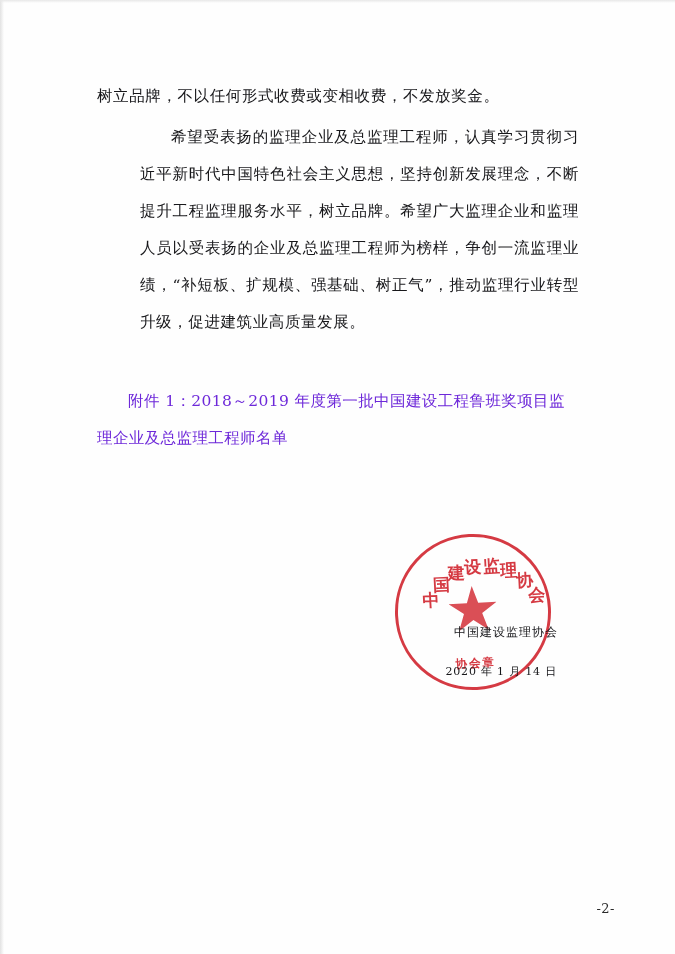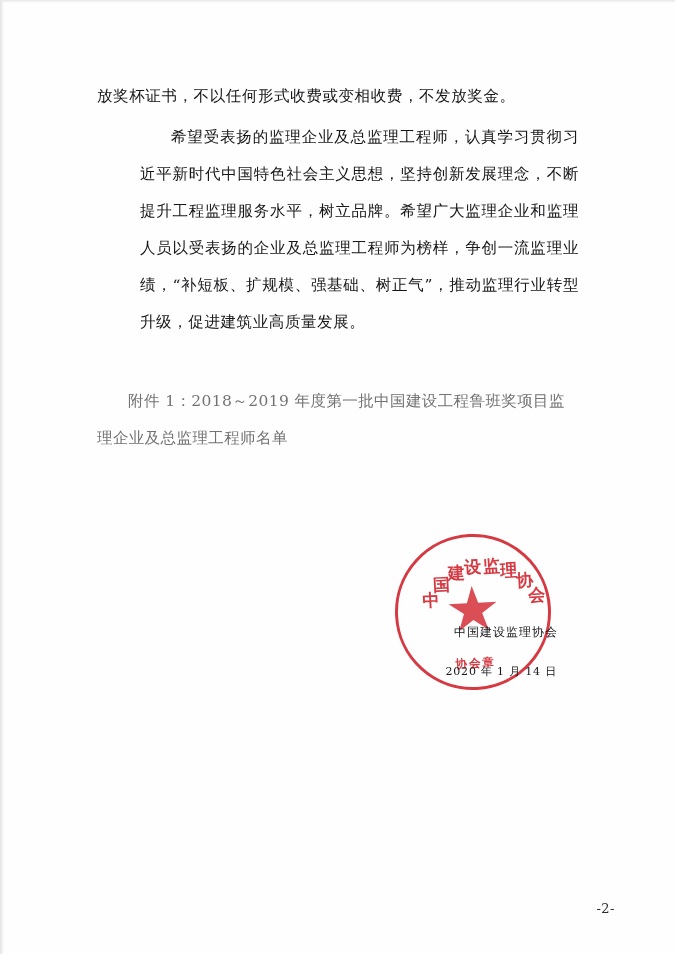--- a/index.html
+++ b/index.html
@@ -44,21 +44,21 @@
   .gap-sm { margin-top: 4px; }
 
   .attach-block {
     margin-top: 42px;
   }
   .attach-line {
     font-size: 15.5px;
     line-height: 37px;
     letter-spacing: 0.4px;
     margin: 0;
-    color: #737373;
+    color: #6d28d9;
   }
   .attach-line.first { text-indent: 2em; }
 
   .sign-area {
     position: absolute;
     left: 97px;
     top: 596px;
     width: 482px;
     height: 140px;
   }
@@ -162,21 +162,21 @@
 </style>
 </head>
 <body>
 
 <div class="page">
 
   <div class="edge-shadow-left"></div>
   <div class="edge-shadow-top"></div>
 
   <div class="content">
-    <p class="para">放奖杯证书，不以任何形式收费或变相收费，不发放奖金。</p>
+    <p class="para">树立品牌，不以任何形式收费或变相收费，不发放奖金。</p>
     <p class="para indent gap-sm">希望受表扬的监理企业及总监理工程师，认真学习贯彻习近平新时代中国特色社会主义思想，坚持创新发展理念，不断提升工程监理服务水平，树立品牌。希望广大监理企业和监理人员以受表扬的企业及总监理工程师为榜样，争创一流监理业绩，“补短板、扩规模、强基础、树正气”，推动监理行业转型升级，促进建筑业高质量发展。</p>
 
     <div class="attach-block">
       <p class="attach-line first">附件 1：2018～2019 年度第一批中国建设工程鲁班奖项目监理企业及总监理工程师名单</p>
     </div>
   </div>
 
   <div class="sign-area">
     <div class="seal">
       <div class="seal-inner">

